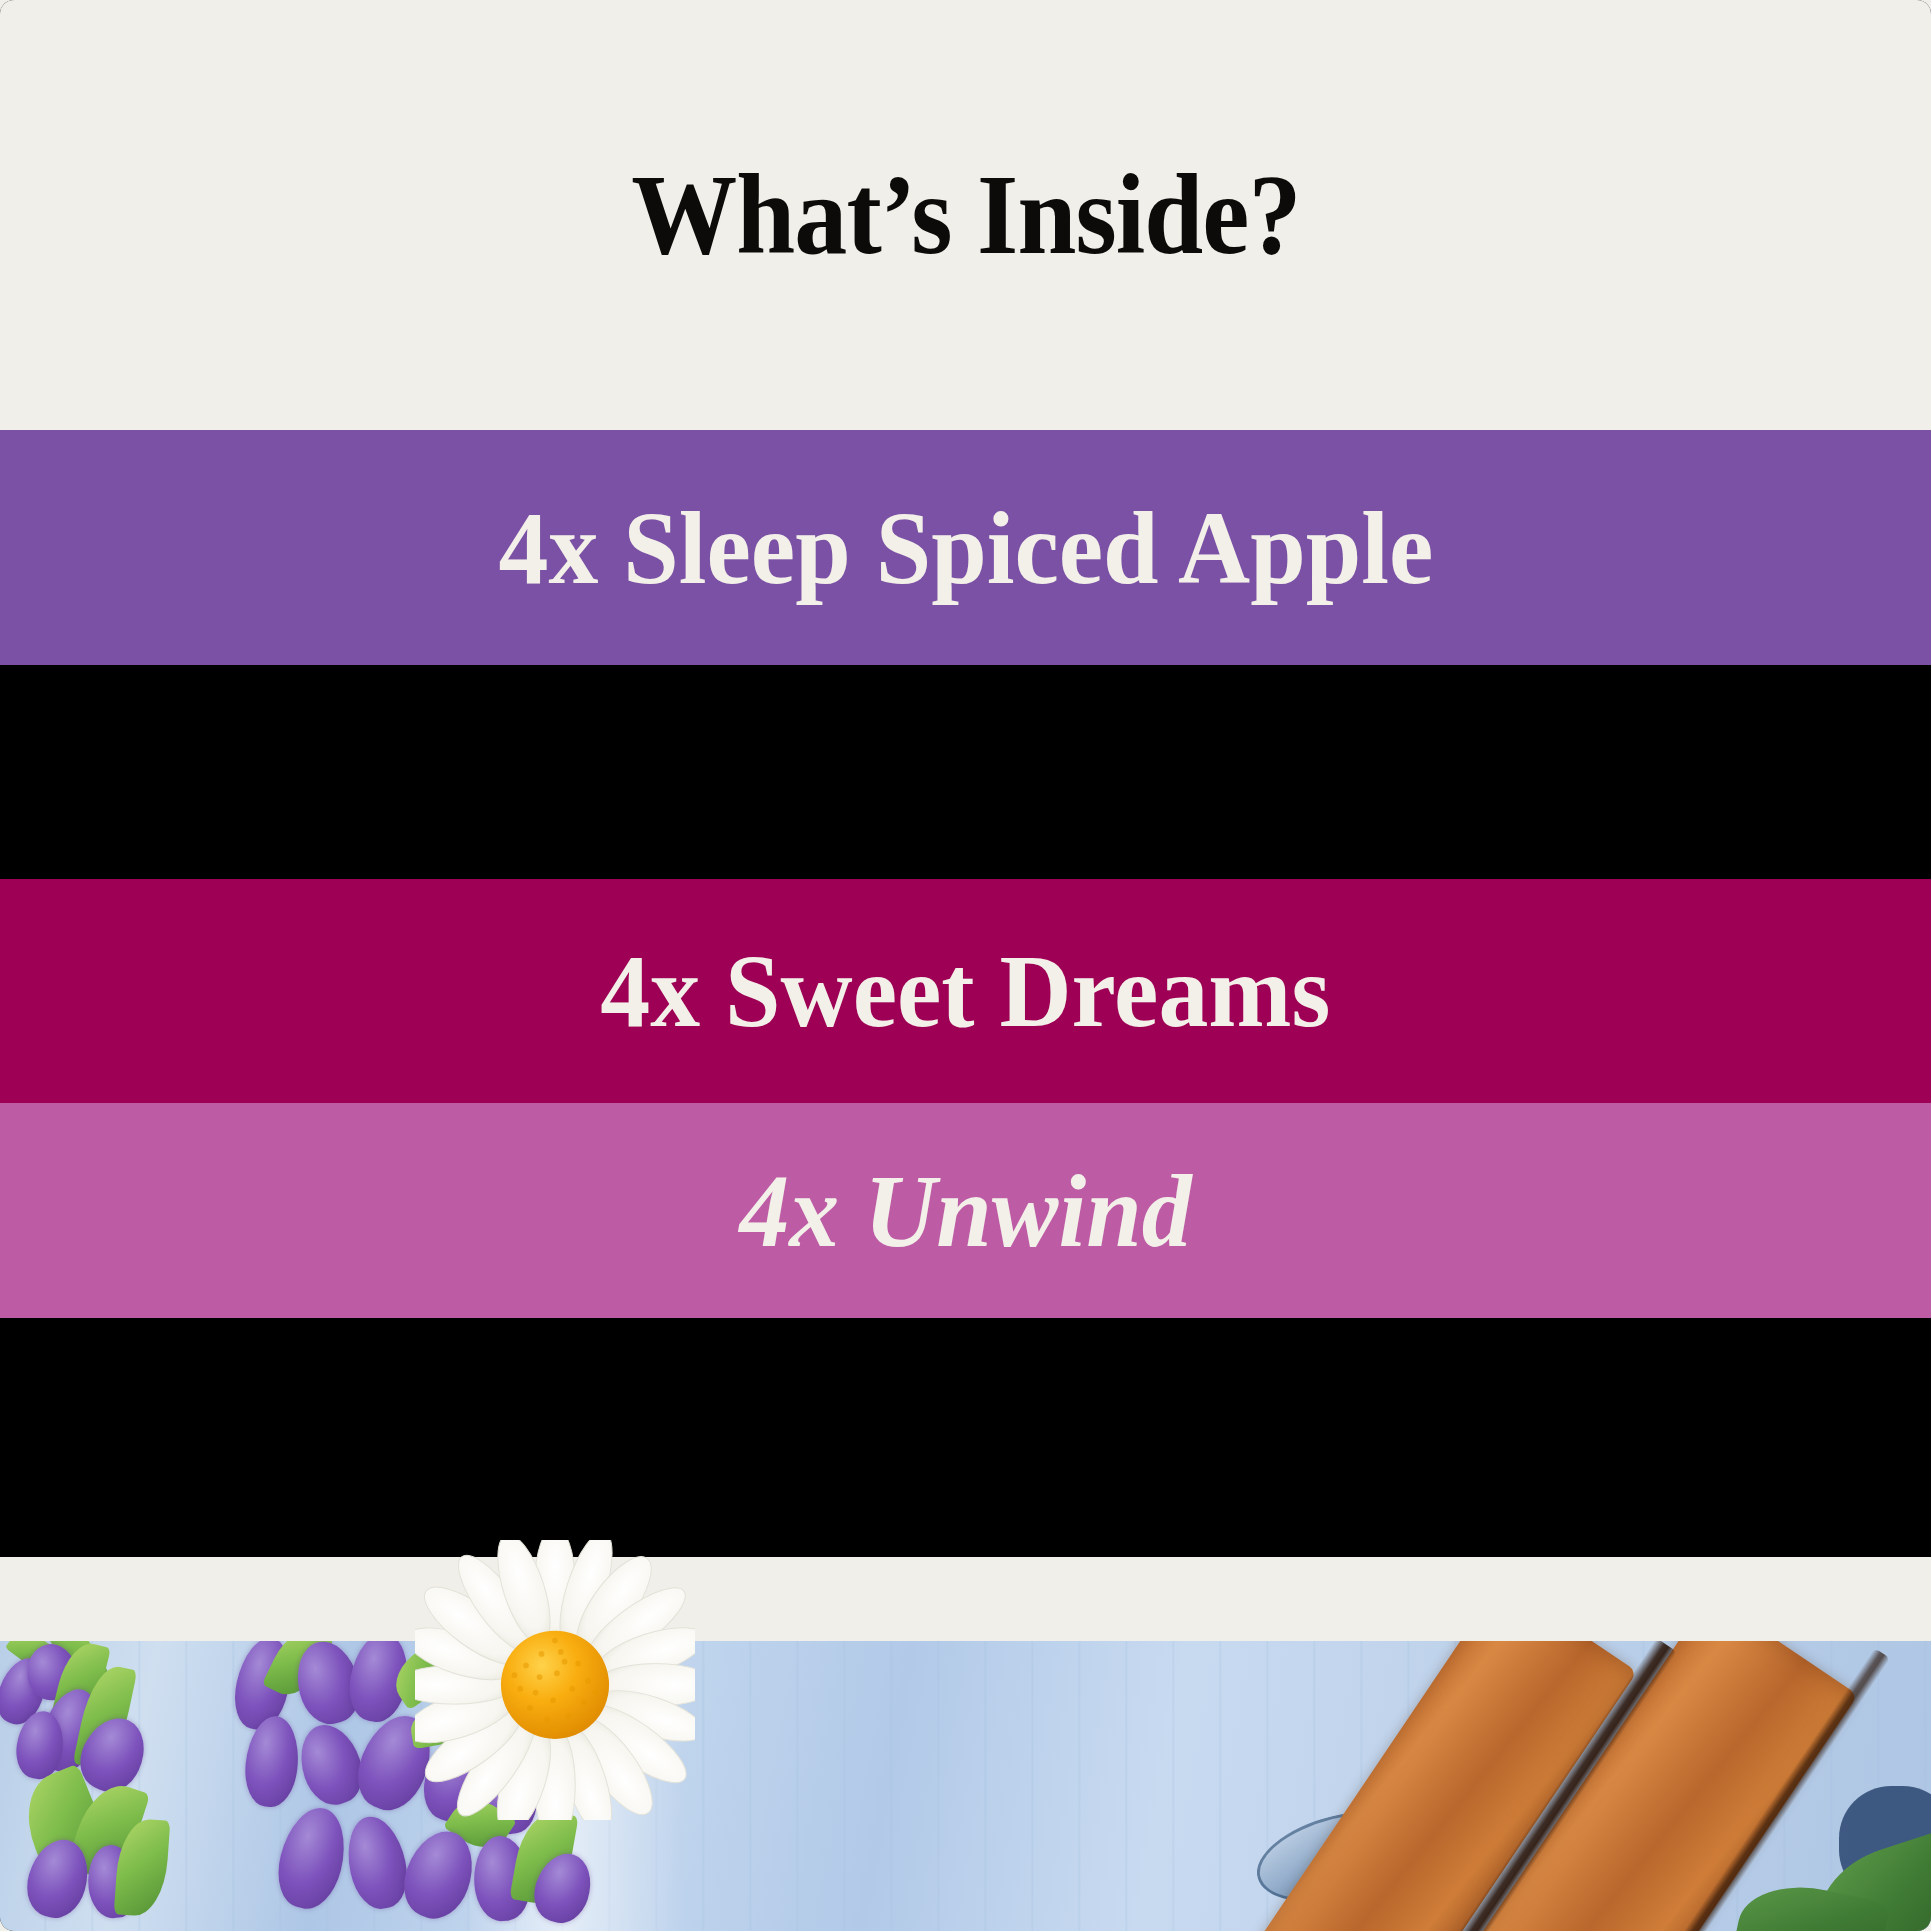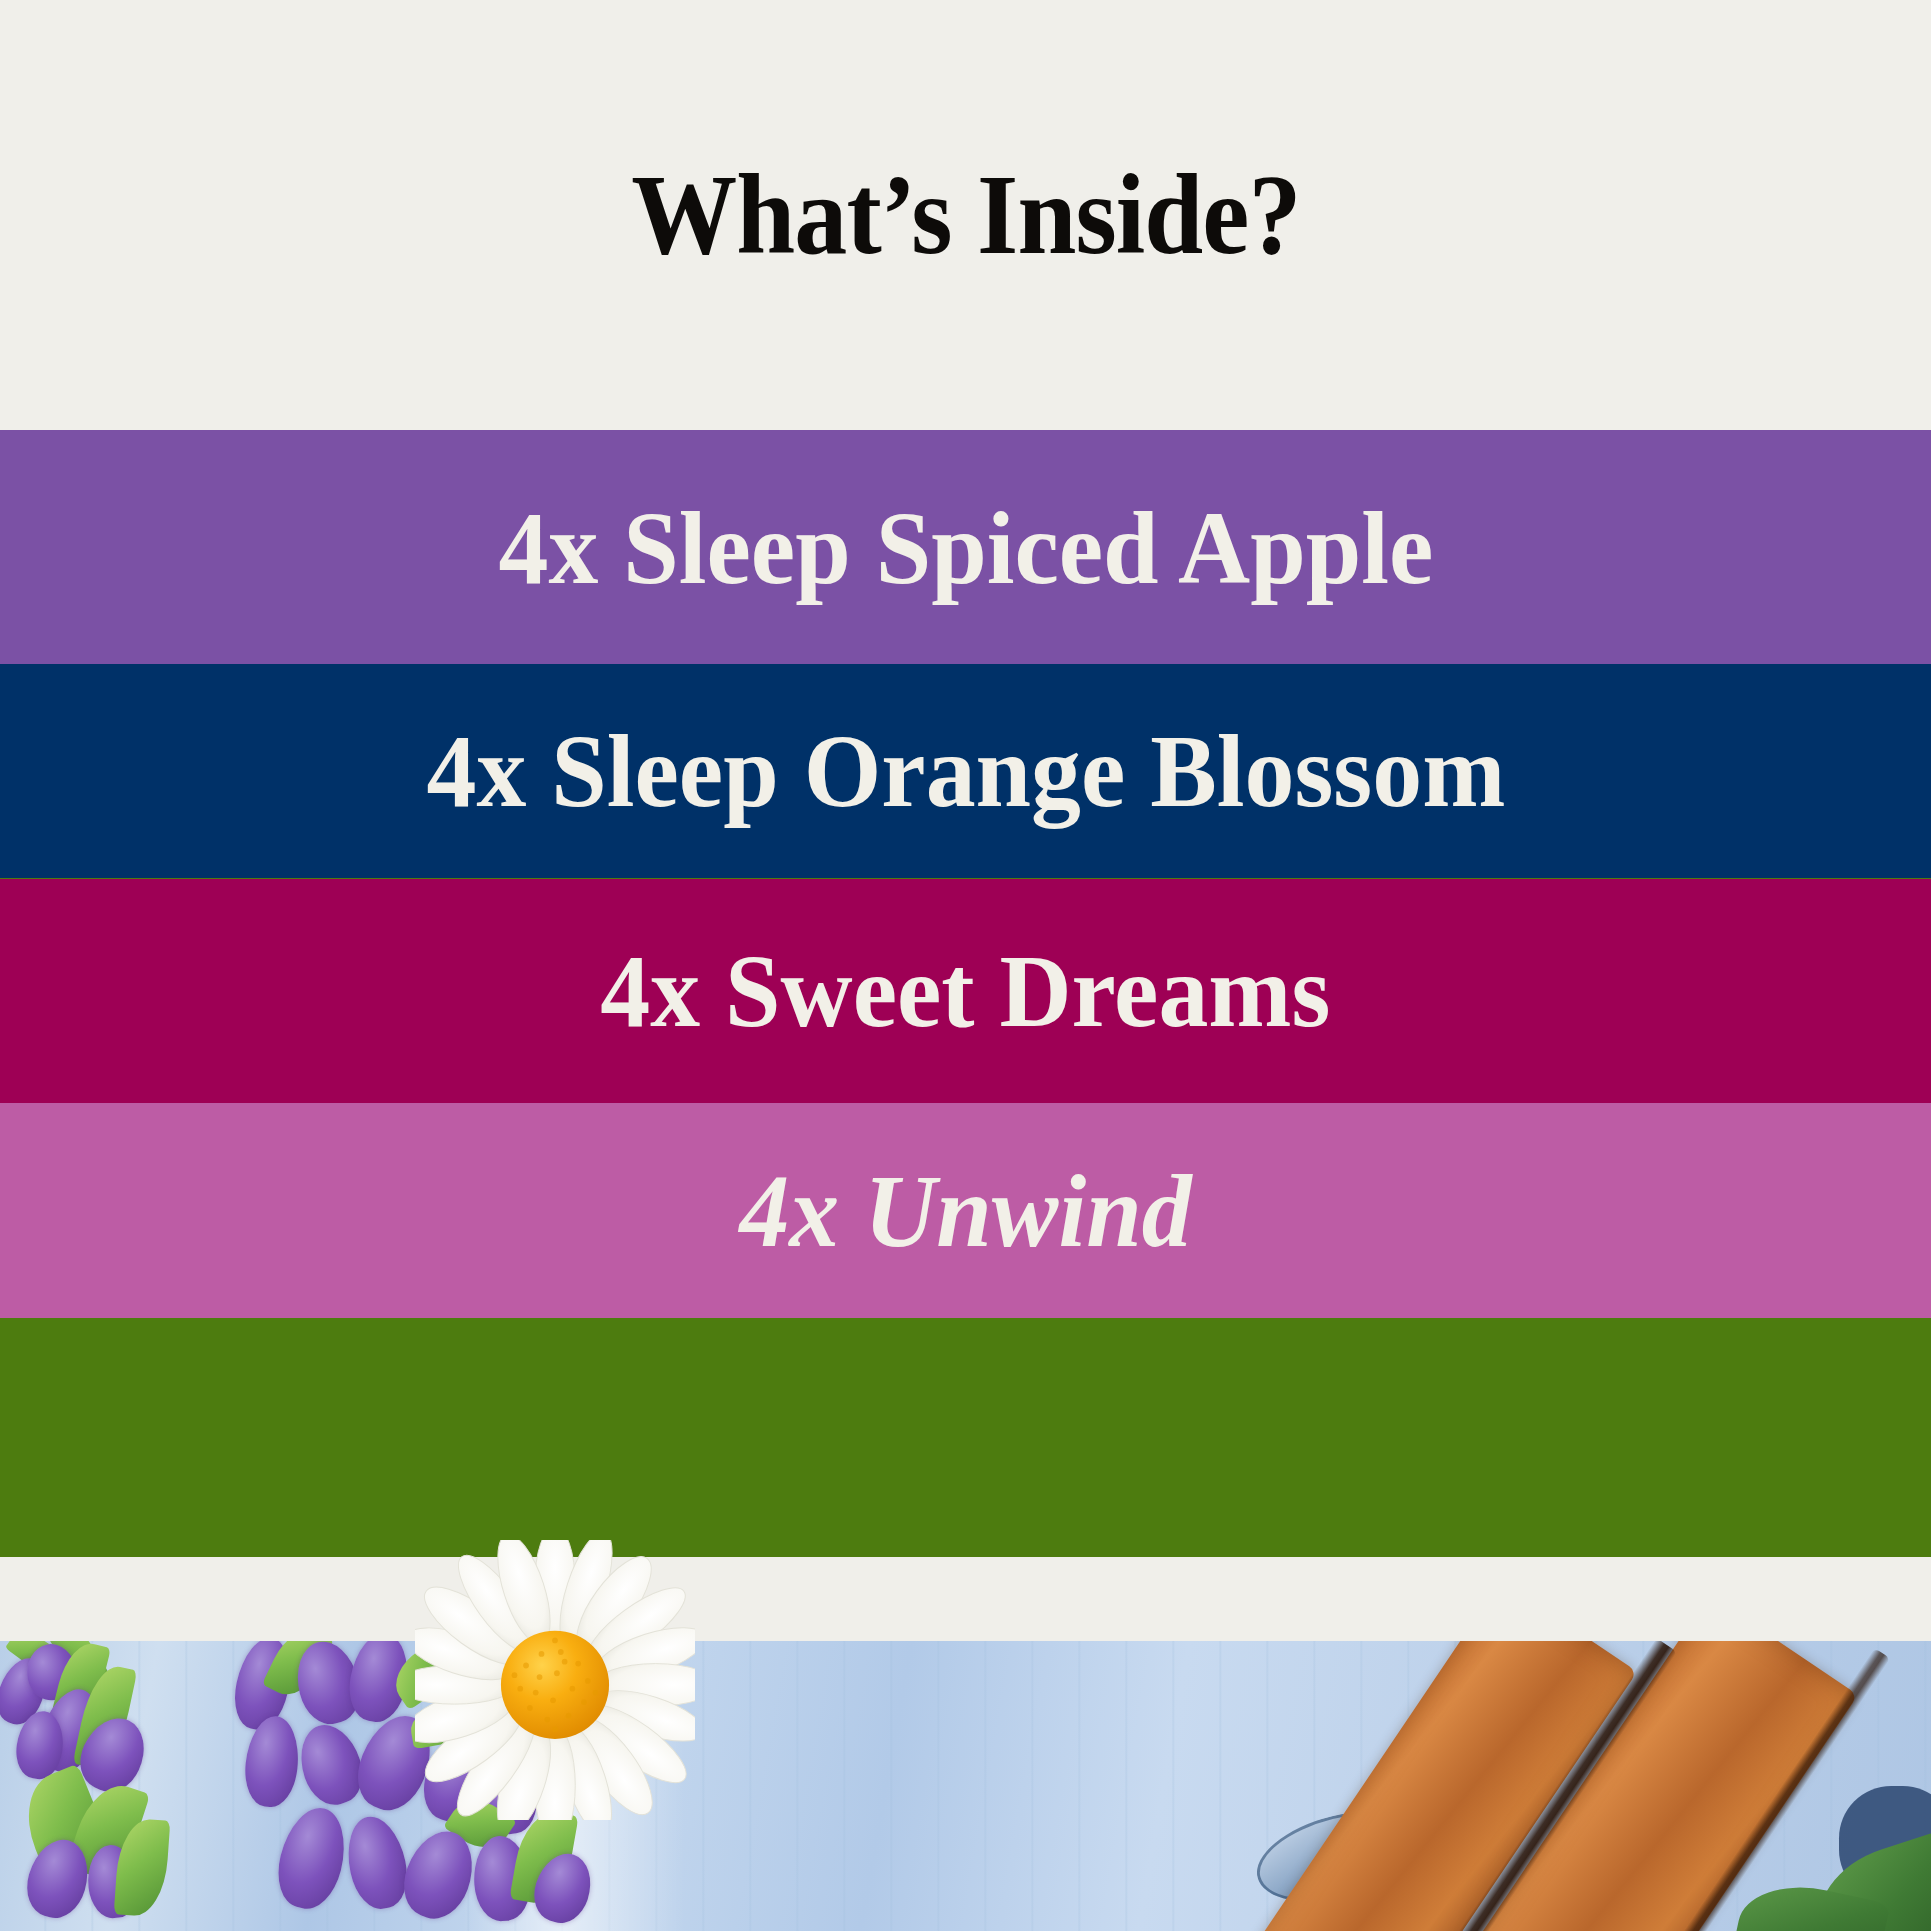--- a/index.html
+++ b/index.html
@@ -145,33 +145,30 @@
   .green-leaf {
     position: absolute;
     z-index: 3;
     border-radius: 55% 12% 55% 12%;
     background: linear-gradient(150deg, #5f9c4a 0%, #3f7a34 50%, #2c5c26 100%);
   }
 </style>
 </head>
 <body style="background: rgb(240, 239, 234);">
 
-<div id="page" style="background: #4d7c0f;">
+<div id="page" style="background: #000000; border-radius: 14px;">
 
   <div id="title-area" style="background: rgb(240, 239, 234);">
     <div id="page-title">What’s Inside?</div>
   </div>
 
   <div class="band" id="band-0" style="top: 430px; height: 235px; background: rgb(123, 81, 165);">
     <div class="band-label" style="color: rgb(242, 240, 232);">4x Sleep Spiced Apple</div>
   </div>
 
-  <div class="band" id="band-1" style="top: 664px; height: 214px; background: rgb(0, 49, 104);">
-    <div class="band-label" style="color: rgb(242, 240, 232);">4x Sleep Orange Blossom</div>
-  </div>
 
   <div class="band" id="band-2" style="top: 879px; height: 224px; background: rgb(158, 0, 85);">
     <div class="band-label" style="color: rgb(242, 240, 232);">4x Sweet Dreams</div>
   </div>
 
   <div class="band" id="band-3" style="top: 1103px; height: 215px; background: rgb(189, 92, 165); font-style: italic;">
     <div class="band-label" style="color: rgb(242, 240, 232);">4x Unwind</div>
   </div>
 
 

